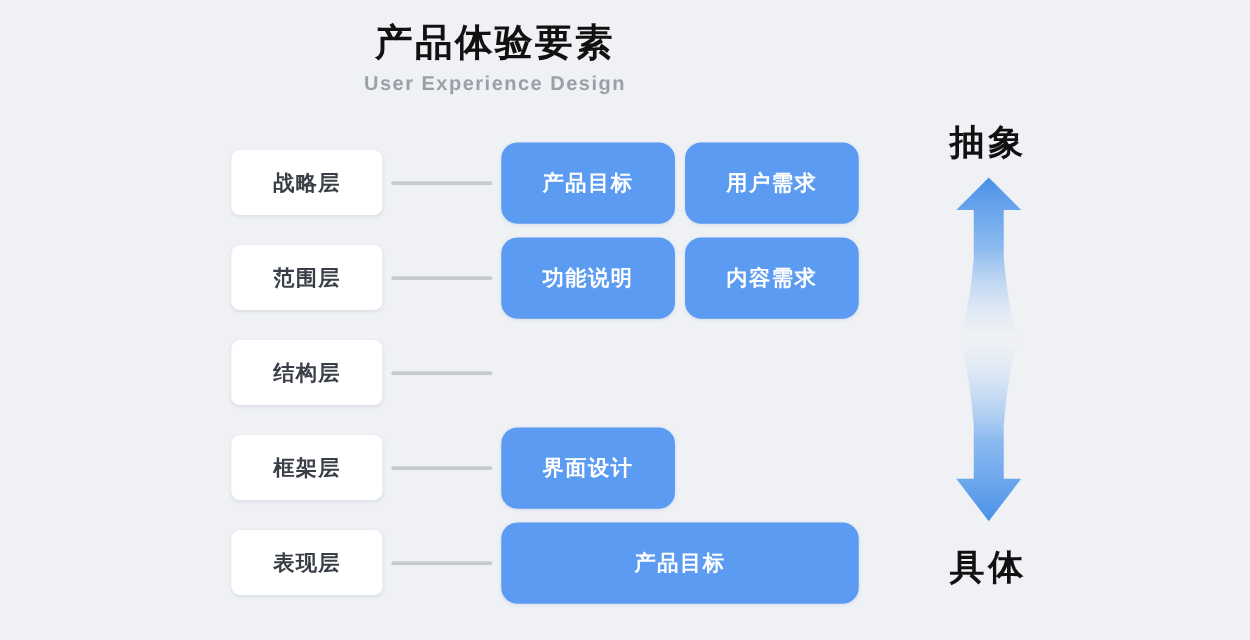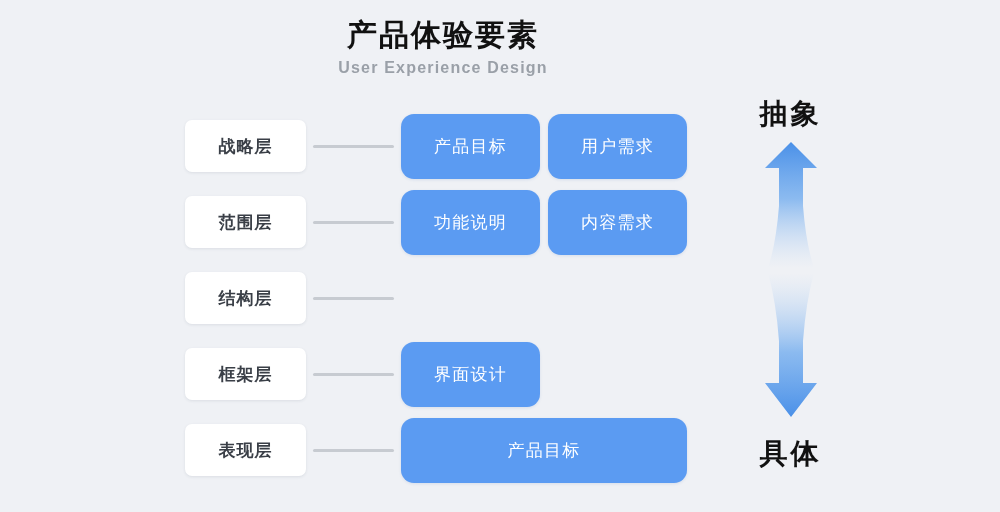--- a/index.html
+++ b/index.html
@@ -22,21 +22,20 @@
     background: #eff1f5;
   }
 
   
   .header {
     position: absolute;
     left: 0;
     top: 16px;
     width: 792px;
     text-align: center;
-    padding-left: 47px;
   }
   .title {
     font-size: 30px;
     font-weight: bold;
     color: #111111;
     letter-spacing: 2px;
     line-height: 38px;
   }
   .subtitle {
     margin-top: 4px;
@@ -99,21 +98,21 @@
   }
   .card {
     height: 65px;
     background: #5b9bf2;
     border-radius: 13px;
     display: flex;
     align-items: center;
     justify-content: center;
     color: #ffffff;
     font-size: 17px;
-    font-weight: normal;
+    font-weight: bold;
     letter-spacing: 1.2px;
     box-shadow: 0 1px 3px rgba(40, 90, 170, 0.12);
   }
   .card.half { width: 139px; }
   .card.full { width: 286px; }
 
   
   .axis {
     position: absolute;
     left: 718px;

